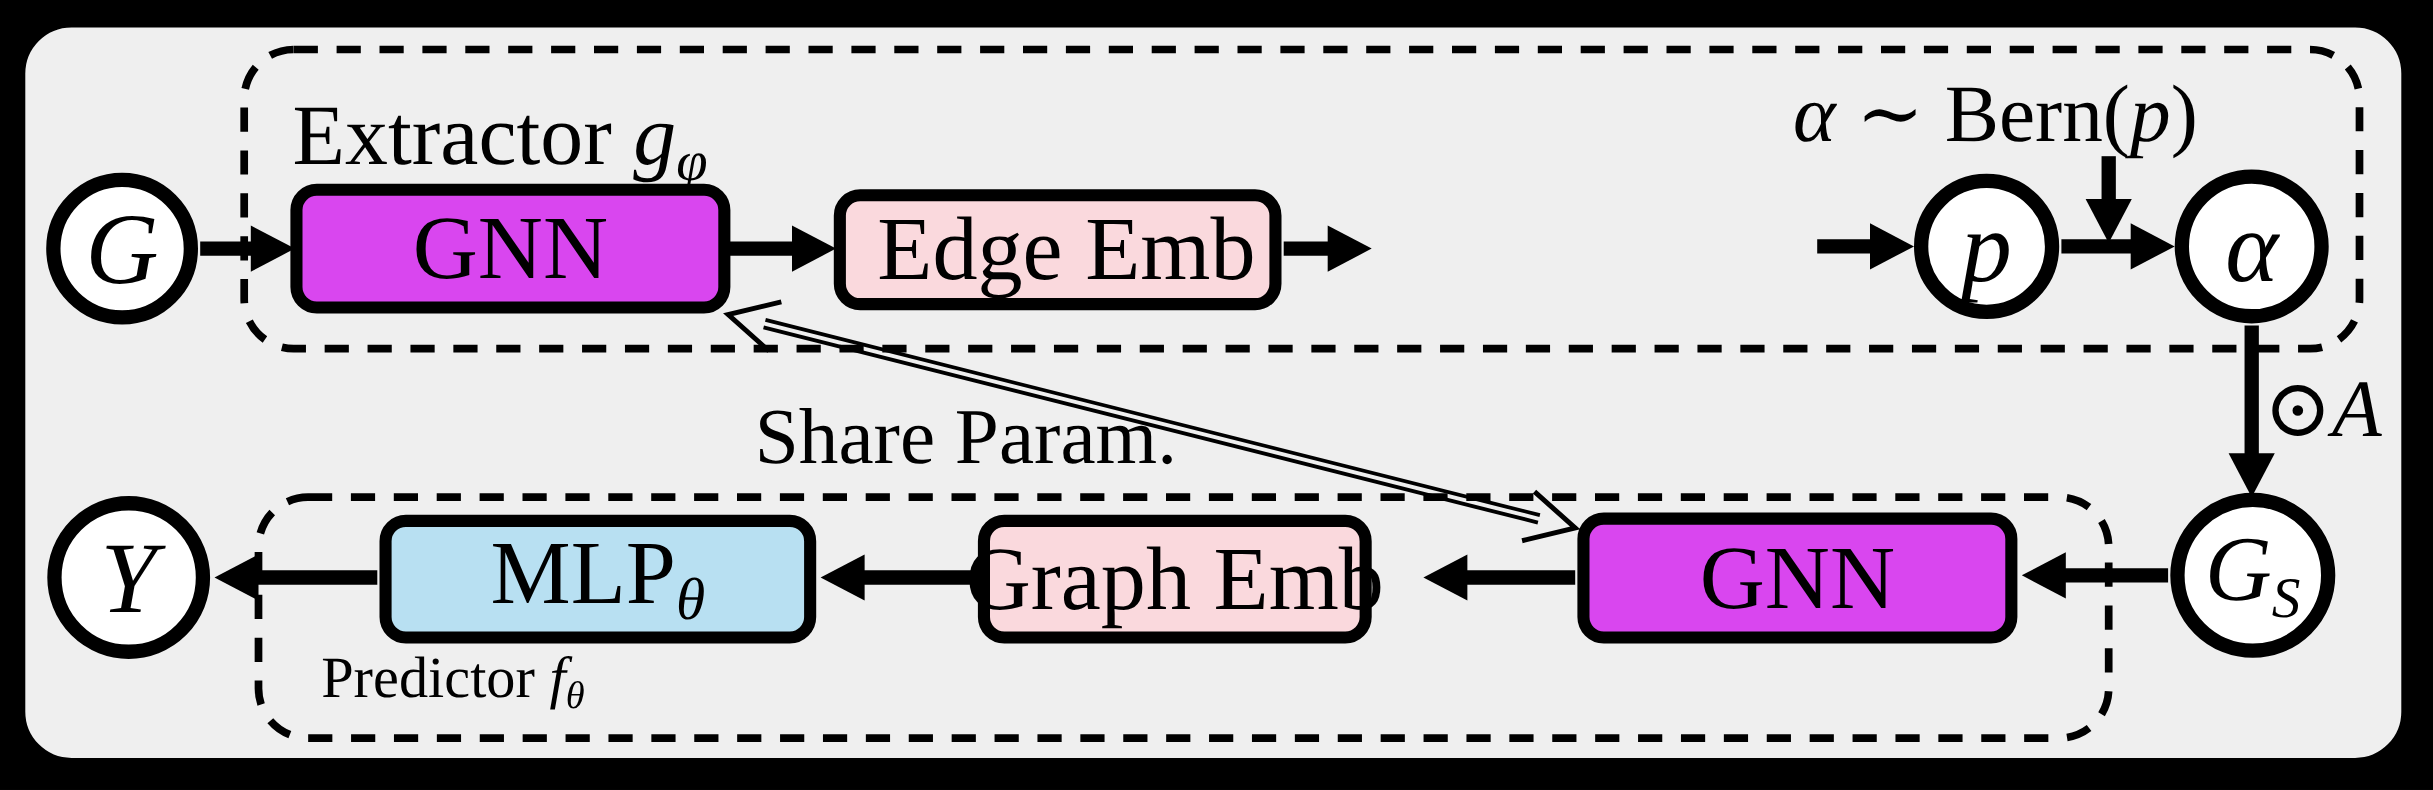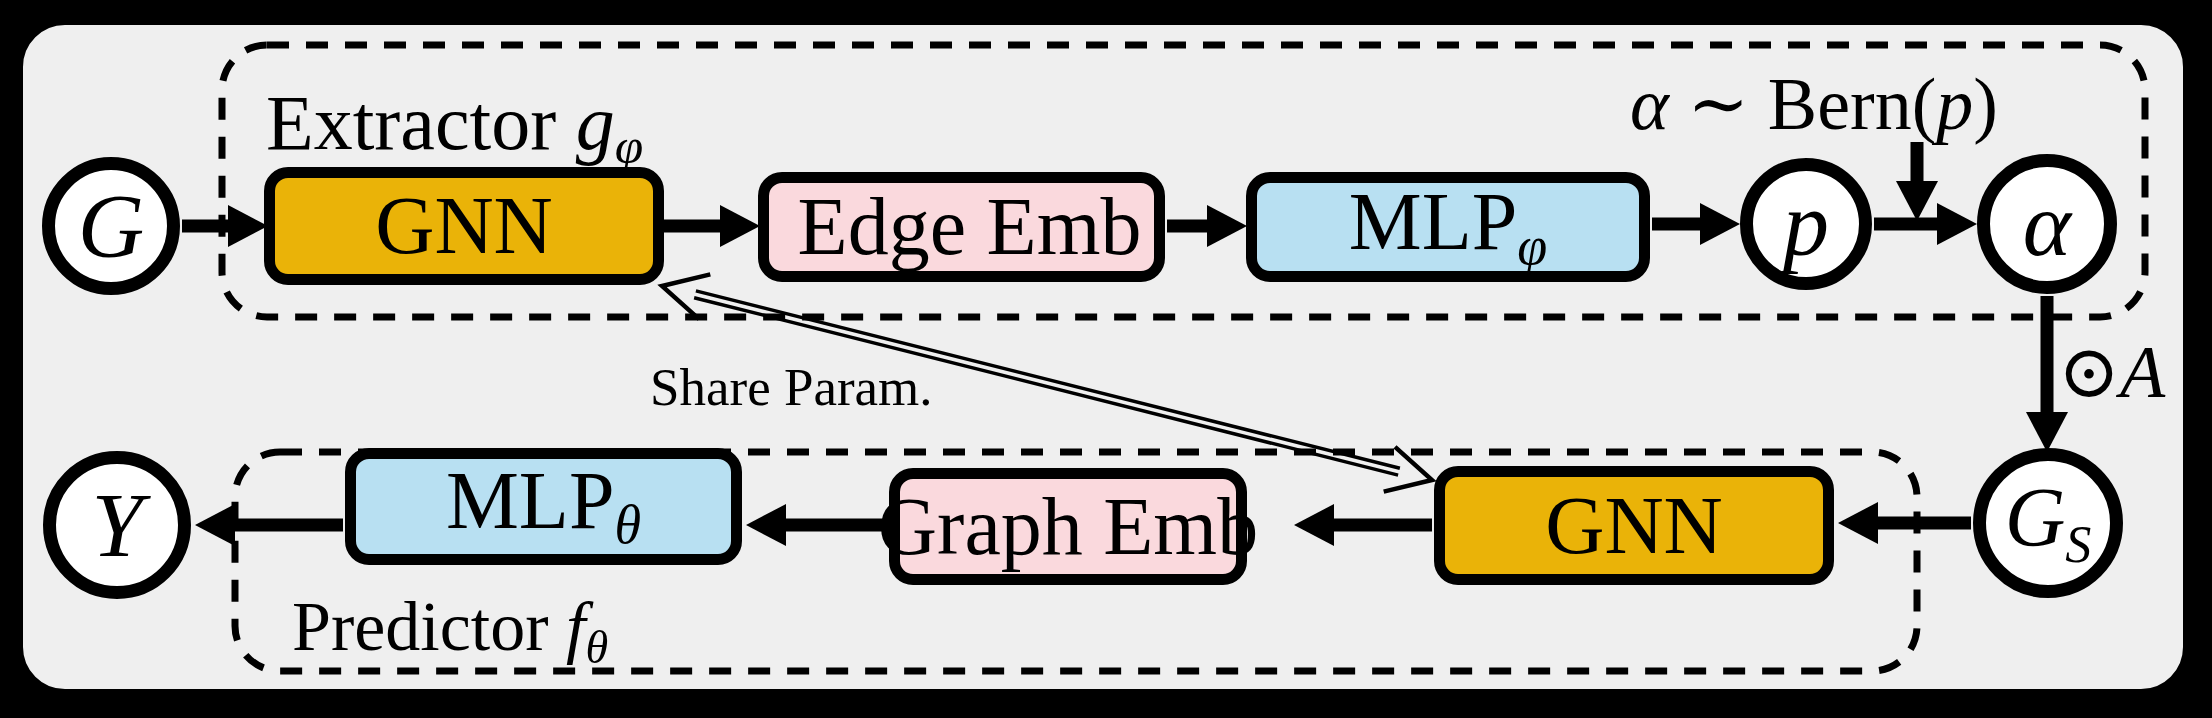--- a/index.html
+++ b/index.html
@@ -4,21 +4,21 @@
 <style>
   html,body{margin:0;padding:0;background:#000;}
   .stage{position:relative;width:2212px;height:718px;background:#000;overflow:hidden;
          font-family:"Liberation Serif","DejaVu Serif",serif;color:#000;}
   .panel{position:absolute;left:10px;top:12px;width:2186px;height:690px;
          box-sizing:border-box;background:#efefef;border:13px solid #000;border-radius:55px;}
   .layer{position:absolute;left:0;top:0;width:2212px;height:718px;}
   .block{position:absolute;box-sizing:border-box;border:11px solid #000;border-radius:24px;
          display:flex;align-items:center;justify-content:center;
          font-size:82px;line-height:1;white-space:nowrap;}
-  .orange{background:#eab308;}
+  .orange{background:#d946ef;}
   .pink{background:#fad9dd;}
   .blue{background:#b8e0f2;}
   .node{position:absolute;box-sizing:border-box;border:13px solid #000;border-radius:50%;
         background:#fff;display:flex;align-items:center;justify-content:center;
         font-size:92px;line-height:1;font-style:italic;}
   .ann{position:absolute;font-size:76px;line-height:1.1;white-space:nowrap;text-align:center;}
   .var{font-style:italic;}
   .sub{font-size:0.66em;font-style:italic;vertical-align:-0.28em;}
   .nodesub{font-size:0.62em;font-style:italic;vertical-align:-0.30em;}
 </style>
@@ -87,24 +87,21 @@
       <polyline points="1383.7,491.6 1432,480 1395,446.9" fill="none" stroke="#000" stroke-width="4.5"></polyline>
     </g>
   </svg>
 
   <div class="block orange" style="left:264px;top:167px;width:400px;height:118px;">
     <span>GNN</span>
   </div>
   <div class="block pink" style="left:758px;top:172px;width:407px;height:110px;padding-left:16px;">
     <span>Edge Emb</span>
   </div>
-  <div class="block blue" style="left:1246px;top:172px;width:404px;height:110px;">
-    <span><span>MLP</span><span class="sub">φ</span></span>
-  </div>
-  <div class="block blue" style="left:345px;top:448px;width:397px;height:117px;">
+  <div class="block blue" style="left:345px;top:468px;width:397px;height:117px;">
     <span><span>MLP</span><span class="sub">θ</span></span>
   </div>
   <div class="block pink" style="left:889px;top:468px;width:358px;height:117px;">
     <span>Graph Emb</span>
   </div>
   <div class="block orange" style="left:1434px;top:466px;width:400px;height:119px;">
     <span>GNN</span>
   </div>
 
   <div class="node" style="left:42px;top:157px;width:138px;height:138px;">
@@ -122,17 +119,17 @@
   <div class="node" style="left:43px;top:451px;width:148px;height:148px;">
     <span>Y</span>
   </div>
 
   <div class="ann" style="left:266px;top:80px;font-size:78px;"><span>Extractor&nbsp;</span><span class="var">g</span><span class="sub">φ</span></div>
 
   <div class="ann" style="left:1630px;top:64px;width:450px;text-align:left;font-size:74px;"><span class="var">α</span><span>&nbsp;∼&nbsp;Bern(</span><span class="var">p</span><span>)</span></div>
 
   <div class="ann" style="left:2058px;top:332px;font-size:74px;"><span>⊙</span><span class="var">A</span></div>
 
-  <div class="ann" style="left:650px;top:358px;width:420px;text-align:left;font-size:53px;">Share Param.</div>
+  <div class="ann" style="left:650px;top:358px;width:420px;text-align:right;font-size:72px;">Share Param.</div>
 
-  <div class="ann" style="left:292px;top:588px;font-size:70px;"><span>Predictor&nbsp;</span><span class="var">f</span><span class="sub">θ</span></div>
+  <div class="ann" style="left:292px;top:588px;font-size:53px;"><span>Predictor&nbsp;</span><span class="var">f</span><span class="sub">θ</span></div>
 
 </div>
 
 </body></html>

